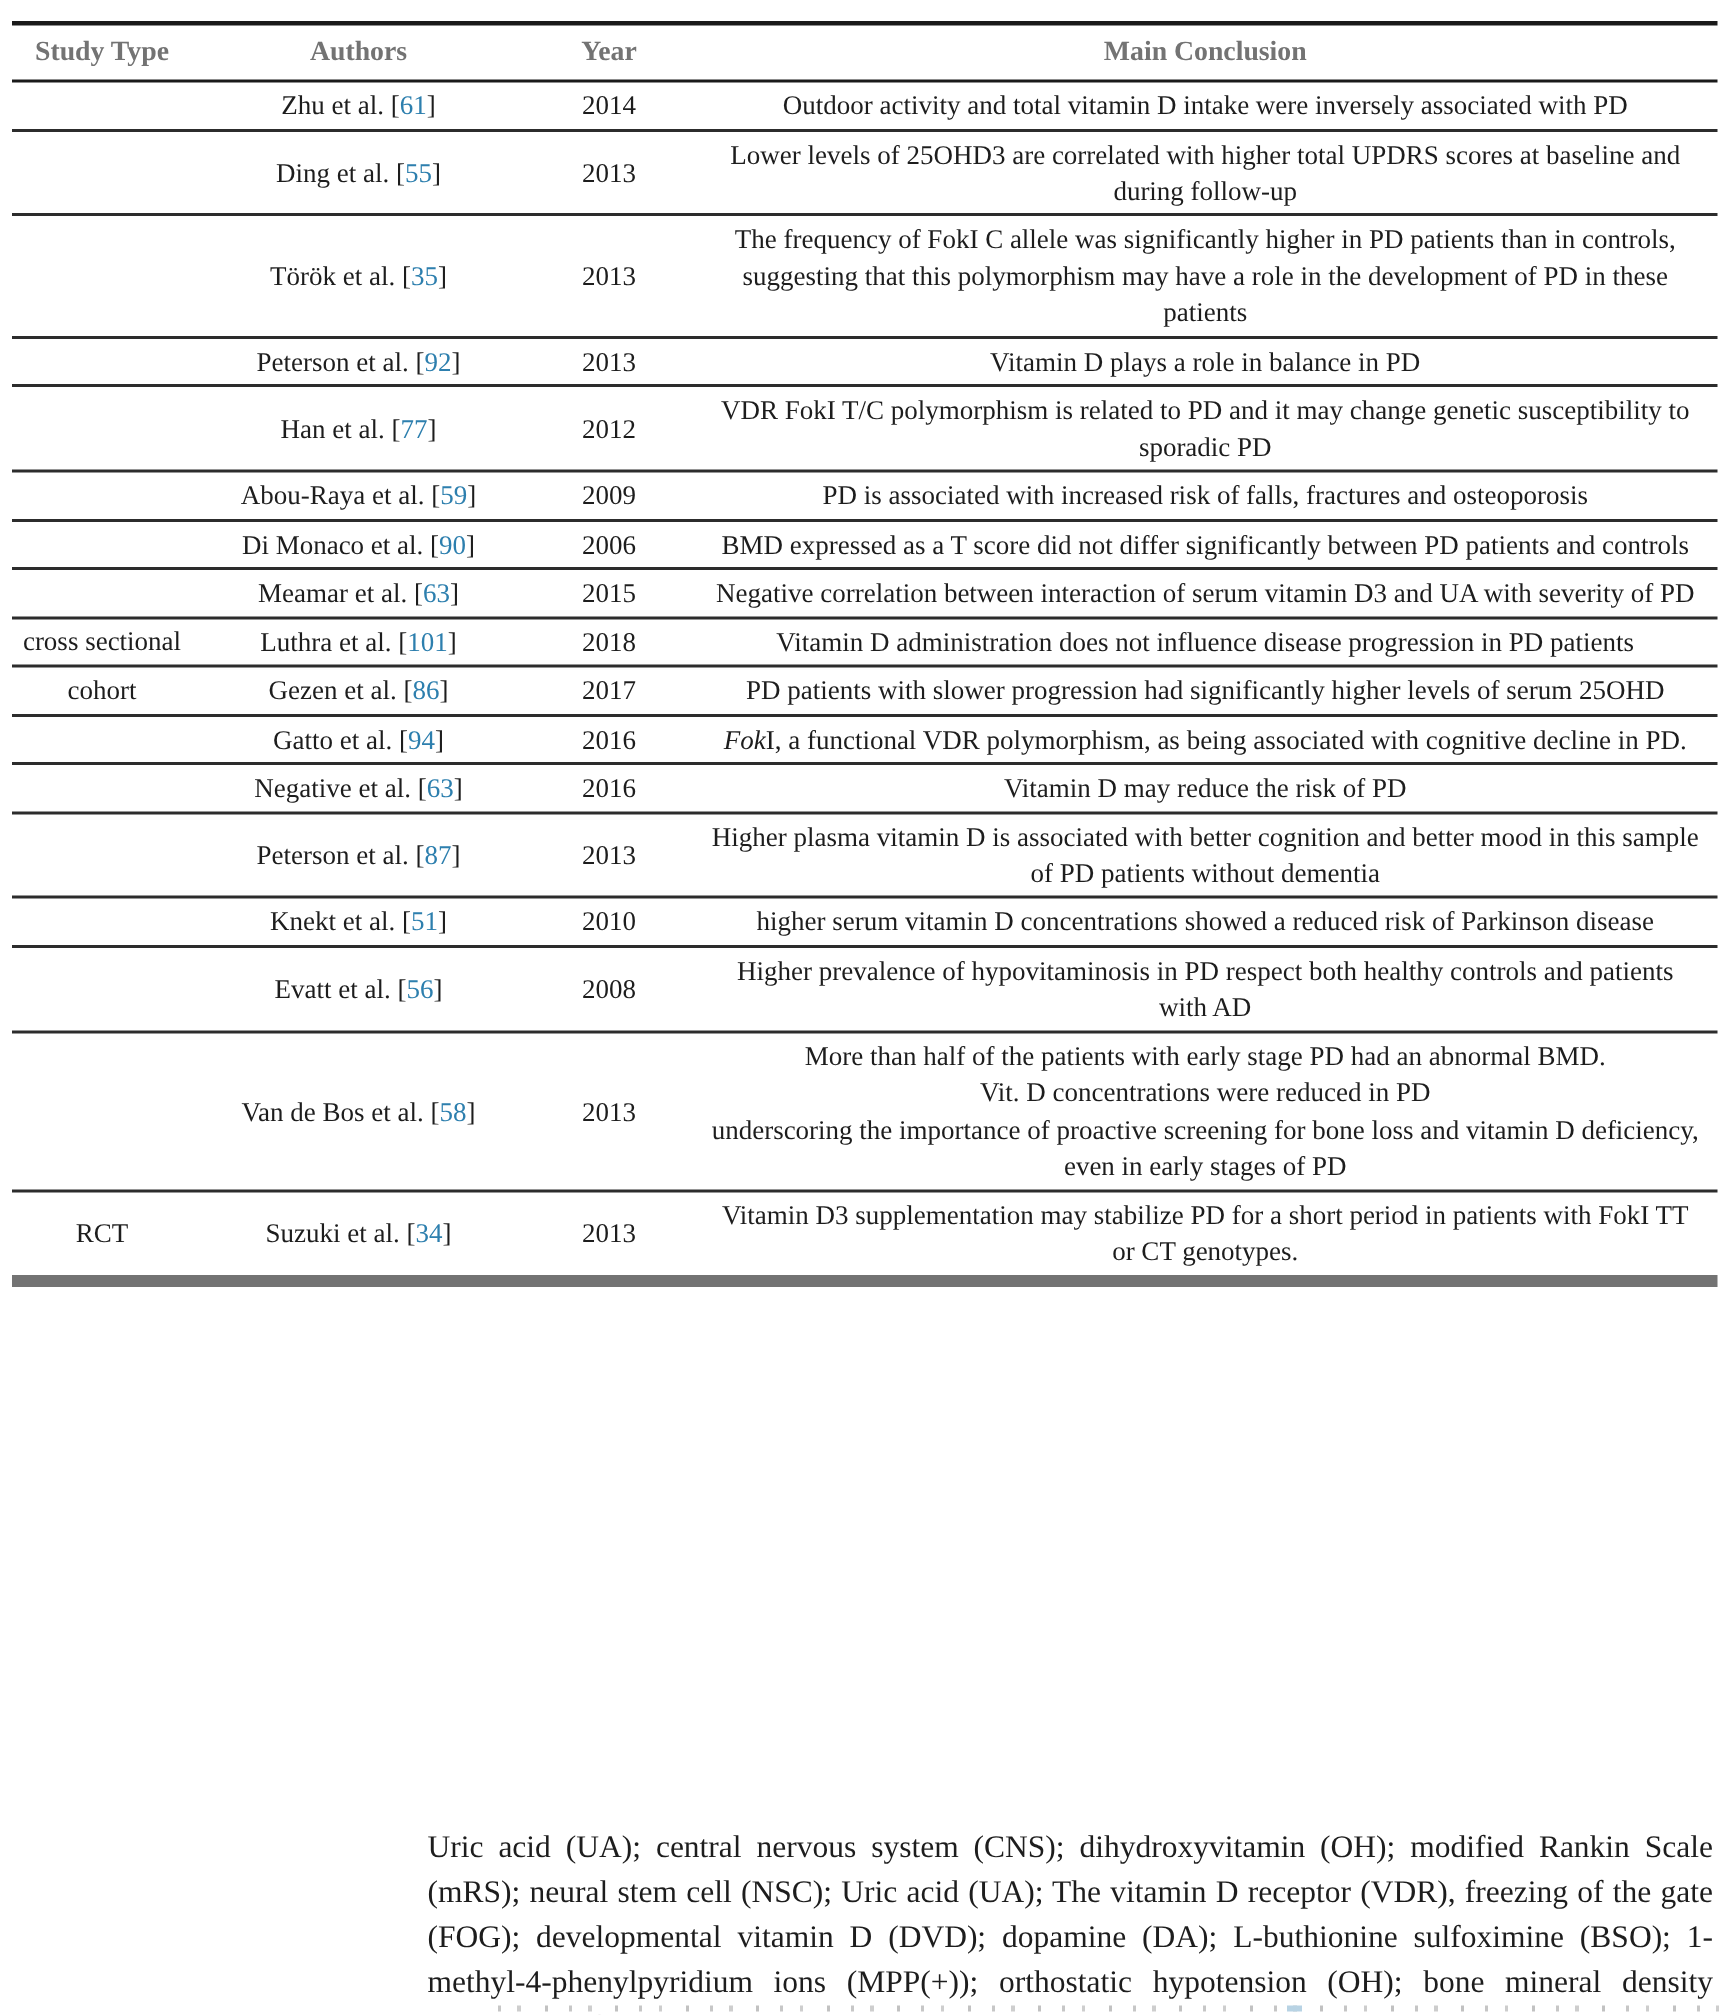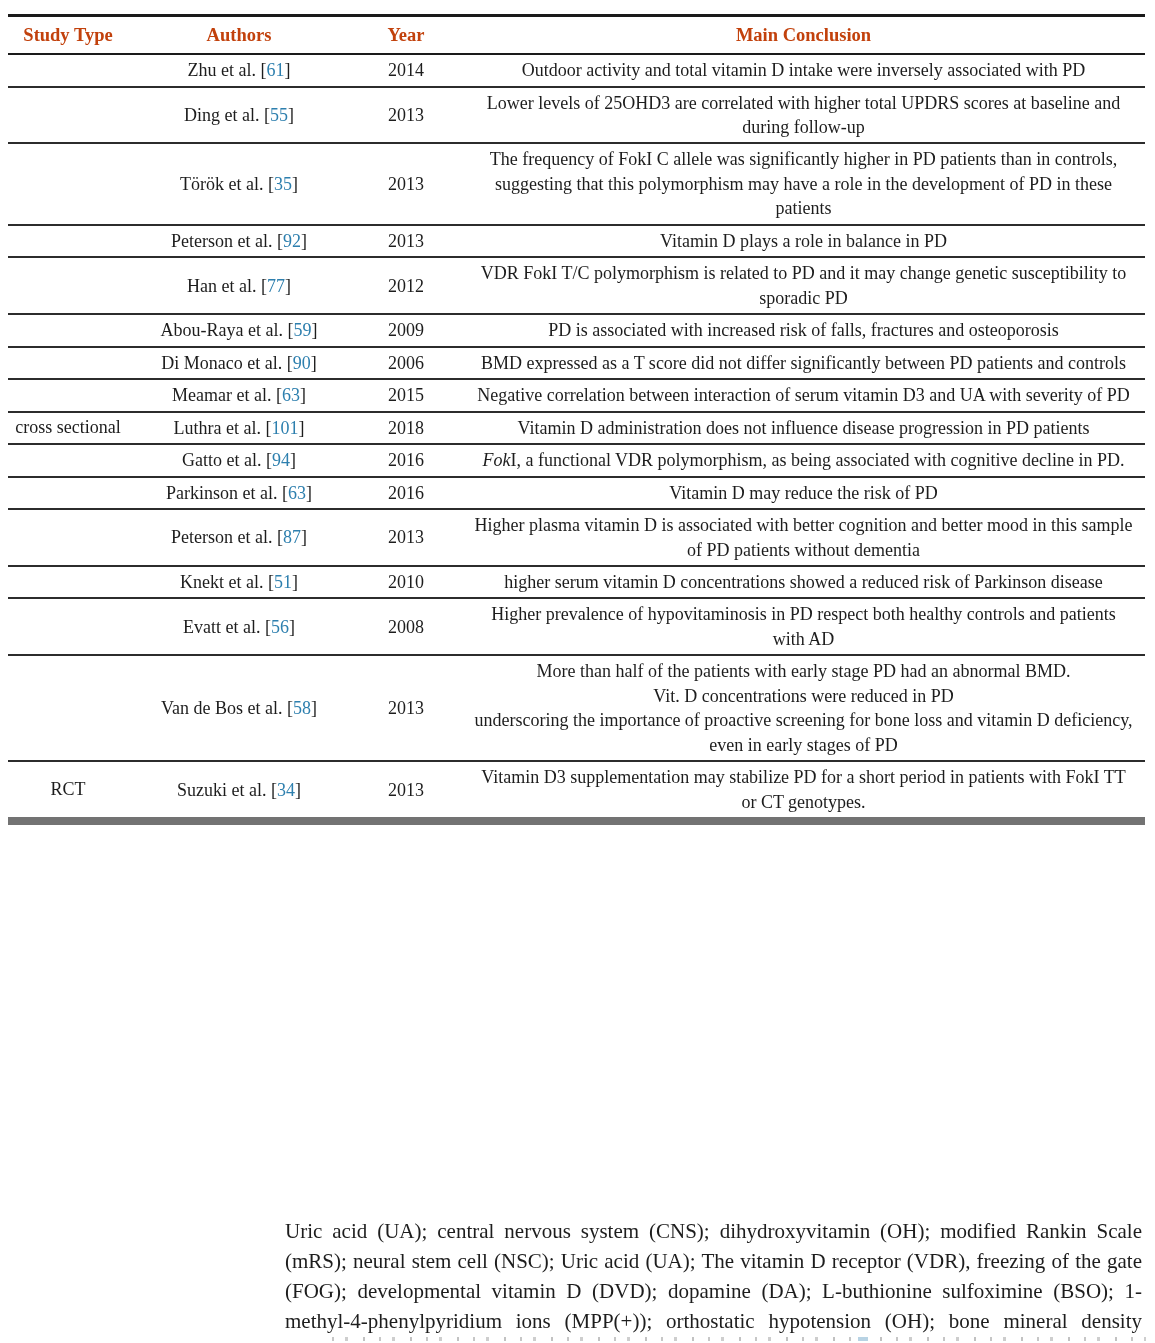--- a/index.html
+++ b/index.html
@@ -17,21 +17,21 @@
     border-collapse:collapse;
     border-top:3px solid #1a1a1a;
     table-layout:fixed;
   }
   col.c-type   { width:120px; }
   col.c-auth   { width:222px; }
   col.c-year   { width:112px; }
   col.c-concl  { width:auto;  }
   thead tr { border-bottom:2.5px solid #1a1a1a; }
   th {
-    font-size:18.5px; font-weight:bold; color:#c2410c;
+    font-size:18.5px; font-weight:bold; color:#737373;
     padding:6px 4px; text-align:center; line-height:1.3;
   }
   tbody tr { border-bottom:2px solid #2c2c2c; }
   tbody tr.last-row { border-bottom:8px solid #737373;margin-top:18px; }
   td {
     font-size:18px; text-align:center; vertical-align:middle;
     padding:3px 6px; line-height:1.36; color:#1d1d1d;
   }
   td.conclusion-cell { white-space:pre-line; padding-left:12px; padding-right:12px; }
   td.study-type-cell { line-height:1.3; }
@@ -125,28 +125,34 @@
           <td class="year-cell">2015</td>
           <td class="conclusion-cell"><span>Negative correlation between interaction of serum vitamin D3 and UA with severity of PD</span></td>
         </tr>
         <tr>
           <td class="study-type-cell">cross sectional</td>
           <td class="authors-cell"><span>Luthra et al.</span><span> [</span><span class="citation-number">101</span><span>]</span></td>
           <td class="year-cell">2018</td>
           <td class="conclusion-cell"><span>Vitamin D administration does not influence disease progression in PD patients</span></td>
         </tr>
         <tr>
+          <td class="study-type-cell">cohort</td>
+          <td class="authors-cell"><span>Gezen et al.</span><span> [</span><span class="citation-number">86</span><span>]</span></td>
+          <td class="year-cell">2017</td>
+          <td class="conclusion-cell"><span>PD patients with slower progression had significantly higher levels of serum 25OHD</span></td>
+        </tr>
+        <tr>
           <td class="study-type-cell"></td>
           <td class="authors-cell"><span>Gatto et al.</span><span> [</span><span class="citation-number">94</span><span>]</span></td>
           <td class="year-cell">2016</td>
           <td class="conclusion-cell"><i>Fok</i><span>I, a functional VDR polymorphism, as being associated with cognitive decline in PD.</span></td>
         </tr>
         <tr>
           <td class="study-type-cell"></td>
-          <td class="authors-cell"><span>Parkinson et al.</span><span> [</span><span class="citation-number">63</span><span>]</span></td>
+          <td class="authors-cell"><span>Negative et al.</span><span> [</span><span class="citation-number">63</span><span>]</span></td>
           <td class="year-cell">2016</td>
           <td class="conclusion-cell"><span>Vitamin D may reduce the risk of PD</span></td>
         </tr>
         <tr>
           <td class="study-type-cell"></td>
           <td class="authors-cell"><span>Peterson et al.</span><span> [</span><span class="citation-number">87</span><span>]</span></td>
           <td class="year-cell">2013</td>
           <td class="conclusion-cell"><span>Higher plasma vitamin D is associated with better cognition and better mood in this sample of PD patients without dementia</span></td>
         </tr>
         <tr>

